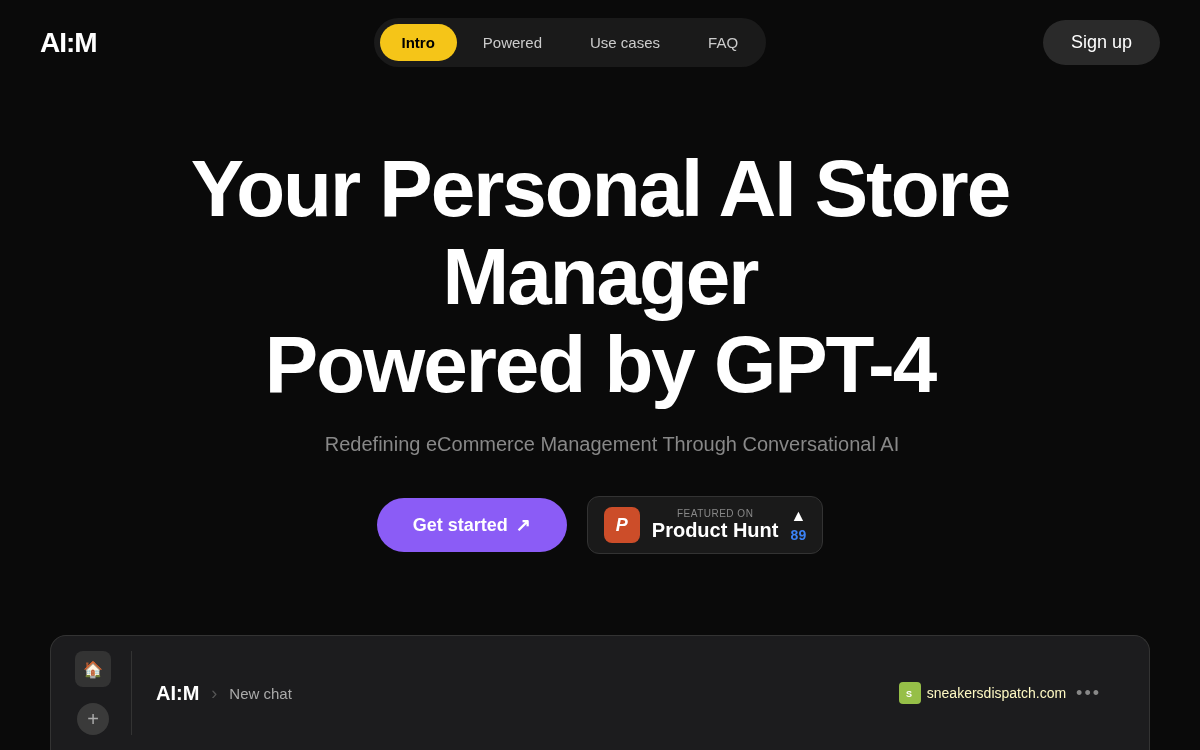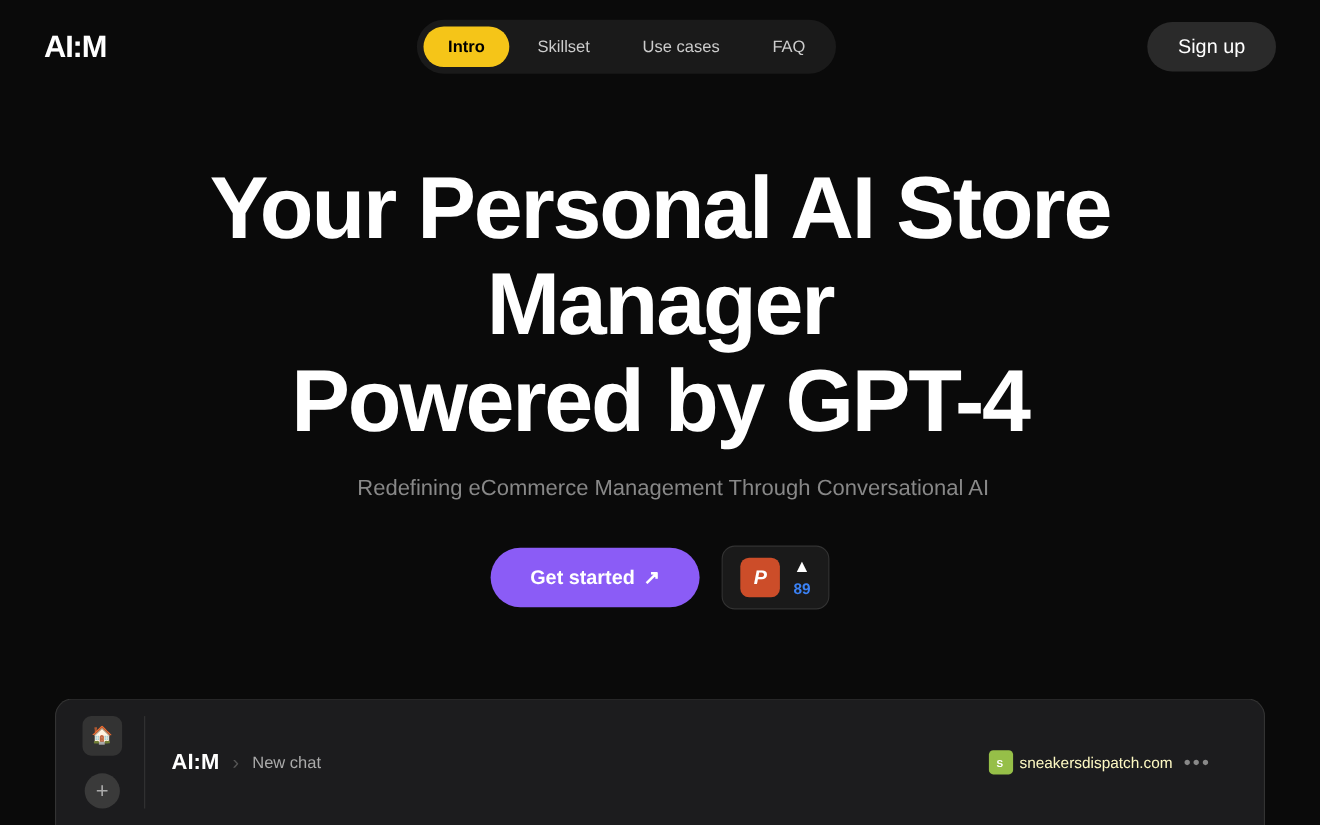--- a/index.html
+++ b/index.html
@@ -301,21 +301,21 @@
 </head>
 <body>
 
 <nav>
   <div>
     <span class="logo-text">AI:M</span>
   </div>
 
   <div class="nav-center">
     <div class="nav-item active">Intro</div>
-    <div class="nav-item">Skillset</div>
+    <div class="nav-item">Powered</div>
     <div class="nav-item">Use cases</div>
     <div class="nav-item">FAQ</div>
   </div>
 
   <button class="sign-up-btn">Sign up</button>
 </nav>
 
 <section class="hero">
   <h1 class="hero-title">
     <span>Your Personal AI Store Manager</span><br>
@@ -325,20 +325,24 @@
 
   <div class="cta-row">
     <button class="get-started-btn">
       <span>Get started</span>
       <span class="arrow-icon">↗</span>
     </button>
 
     <div class="product-hunt-badge">
       <div class="ph-logo">
         <span>P</span>
+      </div>
+      <div class="ph-text">
+        <span class="ph-featured">FEATURED ON</span>
+        <span class="ph-name">Product Hunt</span>
       </div>
       <div class="ph-votes">
         <span class="ph-arrow">▲</span>
         <span class="ph-count">89</span>
       </div>
     </div>
   </div>
 </section>
 
 <div class="app-preview">

